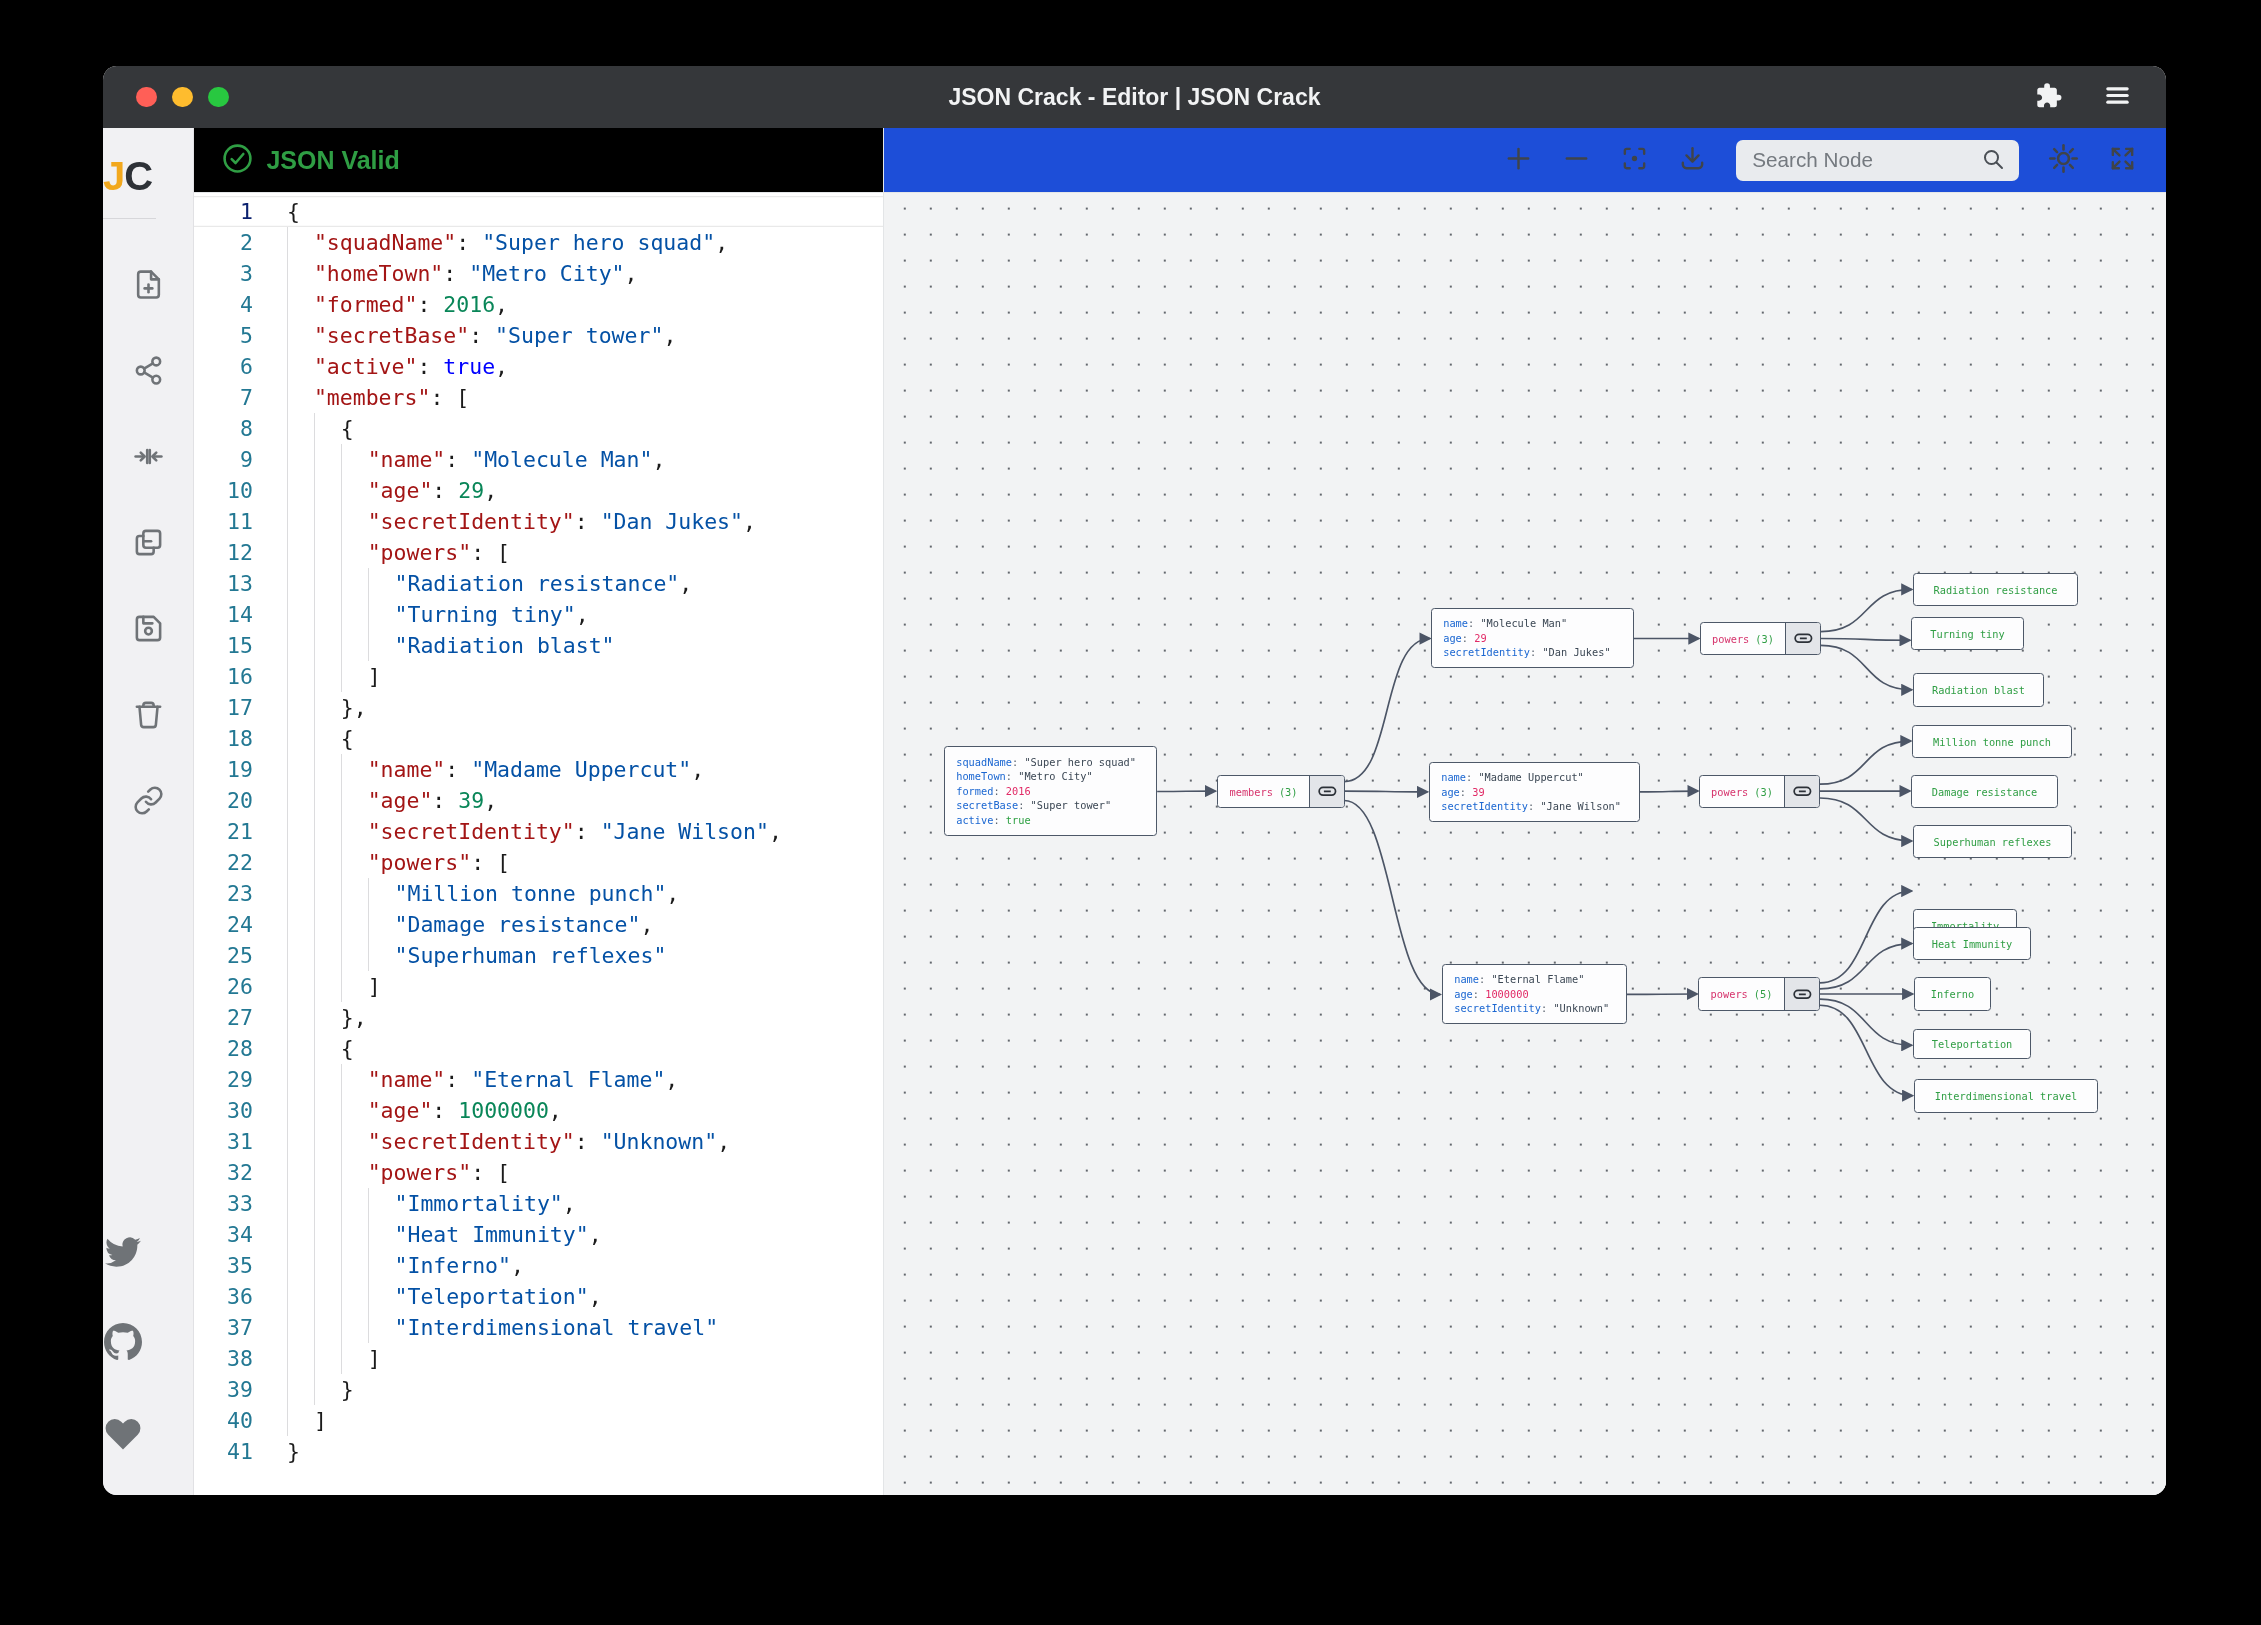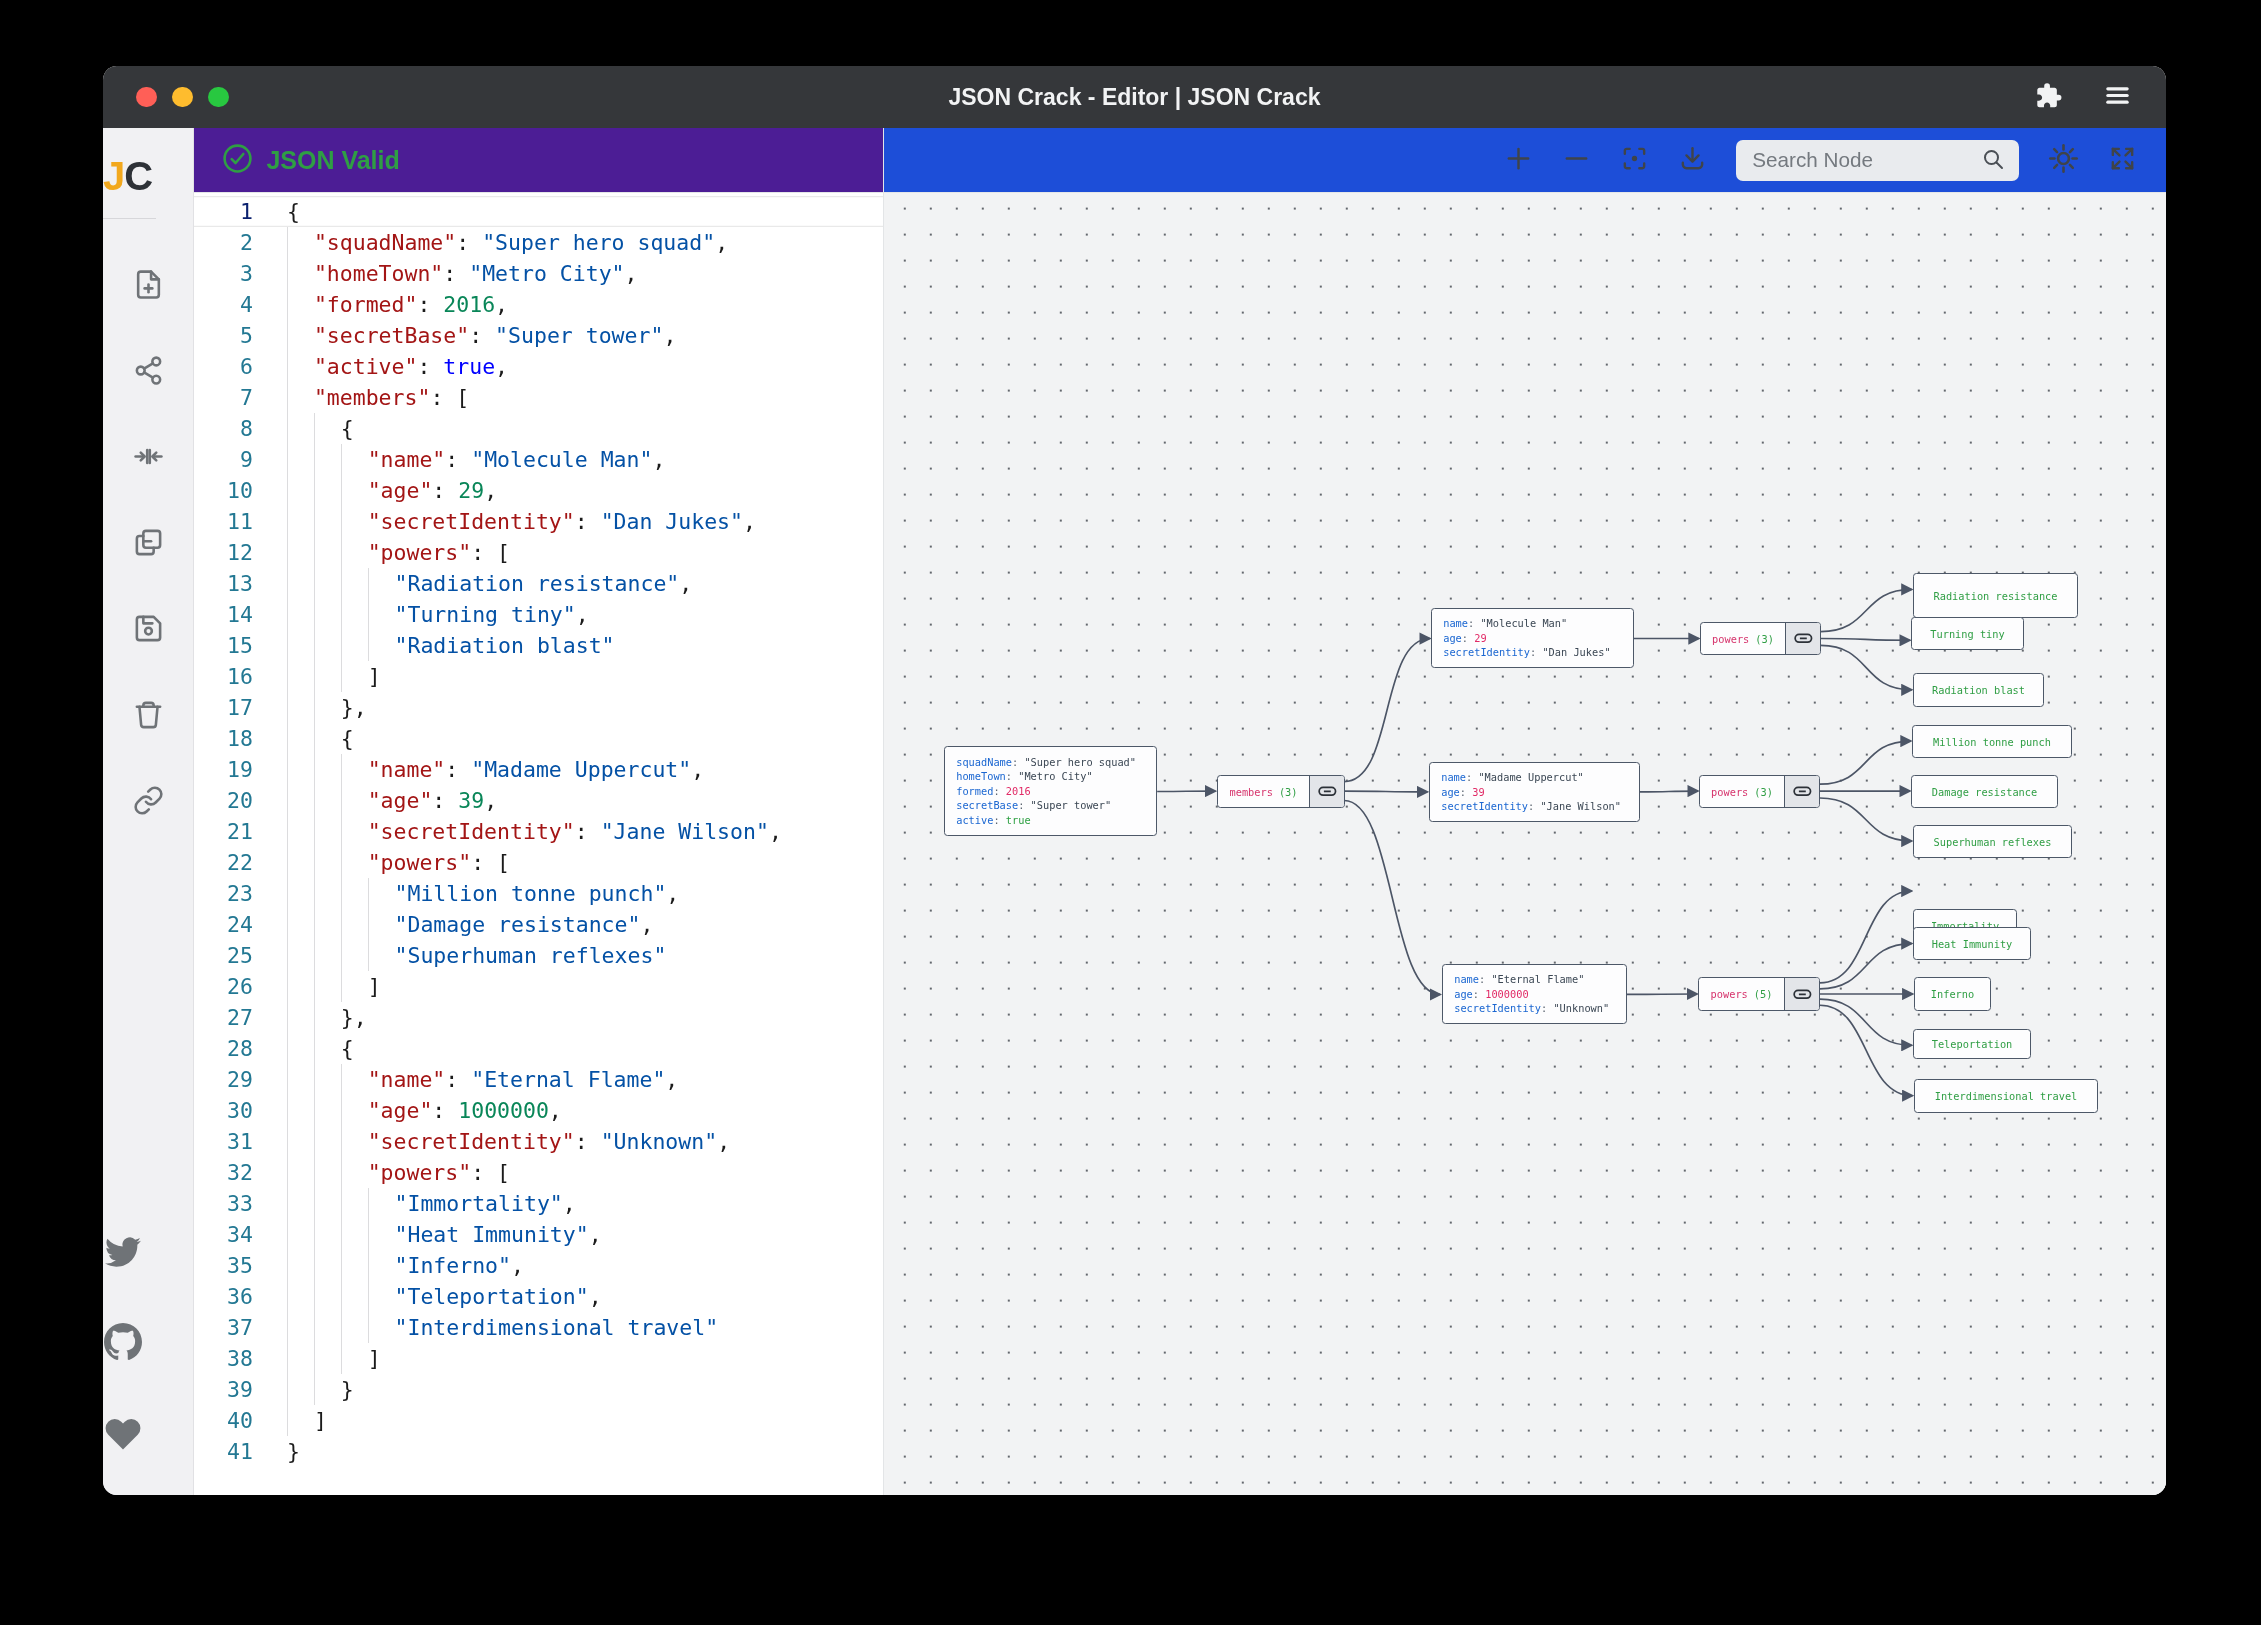--- a/index.html
+++ b/index.html
@@ -19,21 +19,21 @@
   .sidebar{flex:0 0 90px;background:#f1f1f3;border-right:0.9px solid #e1e1e4;display:flex;flex-direction:column;align-items:flex-start;}
   .logo{margin-top:26px;font-size:40px;font-weight:800;letter-spacing:-0.9px;}
   .logo .j{color:#f2a81d}.logo .c{color:#2e3237}
   .side-divider{width:53px;height:0;border-top:1.7px solid #d7d7da;margin:19px 0 24px 0;}
   .side-btn{width:90px;height:86px;display:flex;align-items:center;justify-content:center;color:#6f7377;}
   .side-btn svg{stroke:#6f7377;}
   .side-social{margin-top:auto;display:flex;flex-direction:column;align-items:center;gap:50px;padding-bottom:38px;}
   .side-social svg{fill:#6f7377;}
   
   .editor{flex:0 0 689px;display:flex;flex-direction:column;min-width:0;border-right:0.9px solid #e3e5e7;}
-  .editor-header{height:64px;flex:0 0 64px;background:#4c1d95;border-bottom:0.9px solid #e4e6e8;
+  .editor-header{height:64px;flex:0 0 64px;background:#000000;border-bottom:0.9px solid #e4e6e8;
     display:flex;align-items:center;gap:13.8px;padding-left:27.6px;}
   .status-text{color:#2f9e44;font-size:25px;font-weight:600;}
   .editor-body{flex:1;background:#fff;overflow:hidden;padding-top:3.4px;}
   .code-line{display:flex;height:31px;white-space:pre;
     font-family:"DejaVu Sans Mono","Liberation Mono",monospace;font-size:21.5px;line-height:31px;}
   .code-line.active{box-shadow:inset 0 1.3px 0 #e9e9e9, inset 0 -1.3px 0 #e9e9e9;}
   .ln{flex:0 0 59px;text-align:right;color:#237893;}
   .code-line.active .ln{color:#0b216f;}
   .code{display:flex;padding-left:34px;}
   .guide{display:inline-block;width:2ch;border-left:1.3px solid #dcdcde;}
@@ -363,21 +363,21 @@
             </div>
             <div class="gnode parent" style="left: 814px; top: 784px; width: 122px; height: 34px;">
               <div class="plabel"><span class="pl">powers</span><span class="pc">(5)</span></div>
               <div class="picon">
                 <svg width="20.7" height="20.7" viewBox="0 0 24 24" fill="none" stroke="#2c3138" stroke-width="2">
                   <rect x="2.5" y="7.5" width="19" height="9" rx="4.5"></rect>
                   <line x1="8" y1="12" x2="16" y2="12"></line>
                 </svg>
               </div>
             </div>
-            <div class="gnode leaf" style="left: 1029px; top: 380px; width: 165px; height: 45px; text-align: right;">Radiation resistance</div>
+            <div class="gnode leaf" style="left: 1029px; top: 380px; width: 165px; height: 33px; text-align: right;">Radiation resistance</div>
             <div class="gnode leaf" style="left: 1027px; top: 424px; width: 113px; height: 33px;">Turning tiny</div>
             <div class="gnode leaf" style="left: 1029px; top: 480px; width: 131px; height: 34px;">Radiation blast</div>
             <div class="gnode leaf" style="left: 1028px; top: 532px; width: 160px; height: 33px;">Million tonne punch</div>
             <div class="gnode leaf" style="left: 1027px; top: 582px; width: 147px; height: 33px;">Damage resistance</div>
             <div class="gnode leaf" style="left: 1029px; top: 632px; width: 159px; height: 33px;">Superhuman reflexes</div>
             <div class="gnode leaf" style="left: 1029px; top: 716px; width: 104px; height: 34px;">Immortality</div>
             <div class="gnode leaf" style="left: 1029px; top: 734px; width: 118px; height: 33px;">Heat Immunity</div>
             <div class="gnode leaf" style="left: 1030px; top: 784px; width: 77px; height: 34px;">Inferno</div>
             <div class="gnode leaf" style="left: 1029px; top: 836px; width: 118px; height: 30px;">Teleportation</div>
             <div class="gnode leaf" style="left: 1030px; top: 886px; width: 184px; height: 34px;">Interdimensional travel</div>

